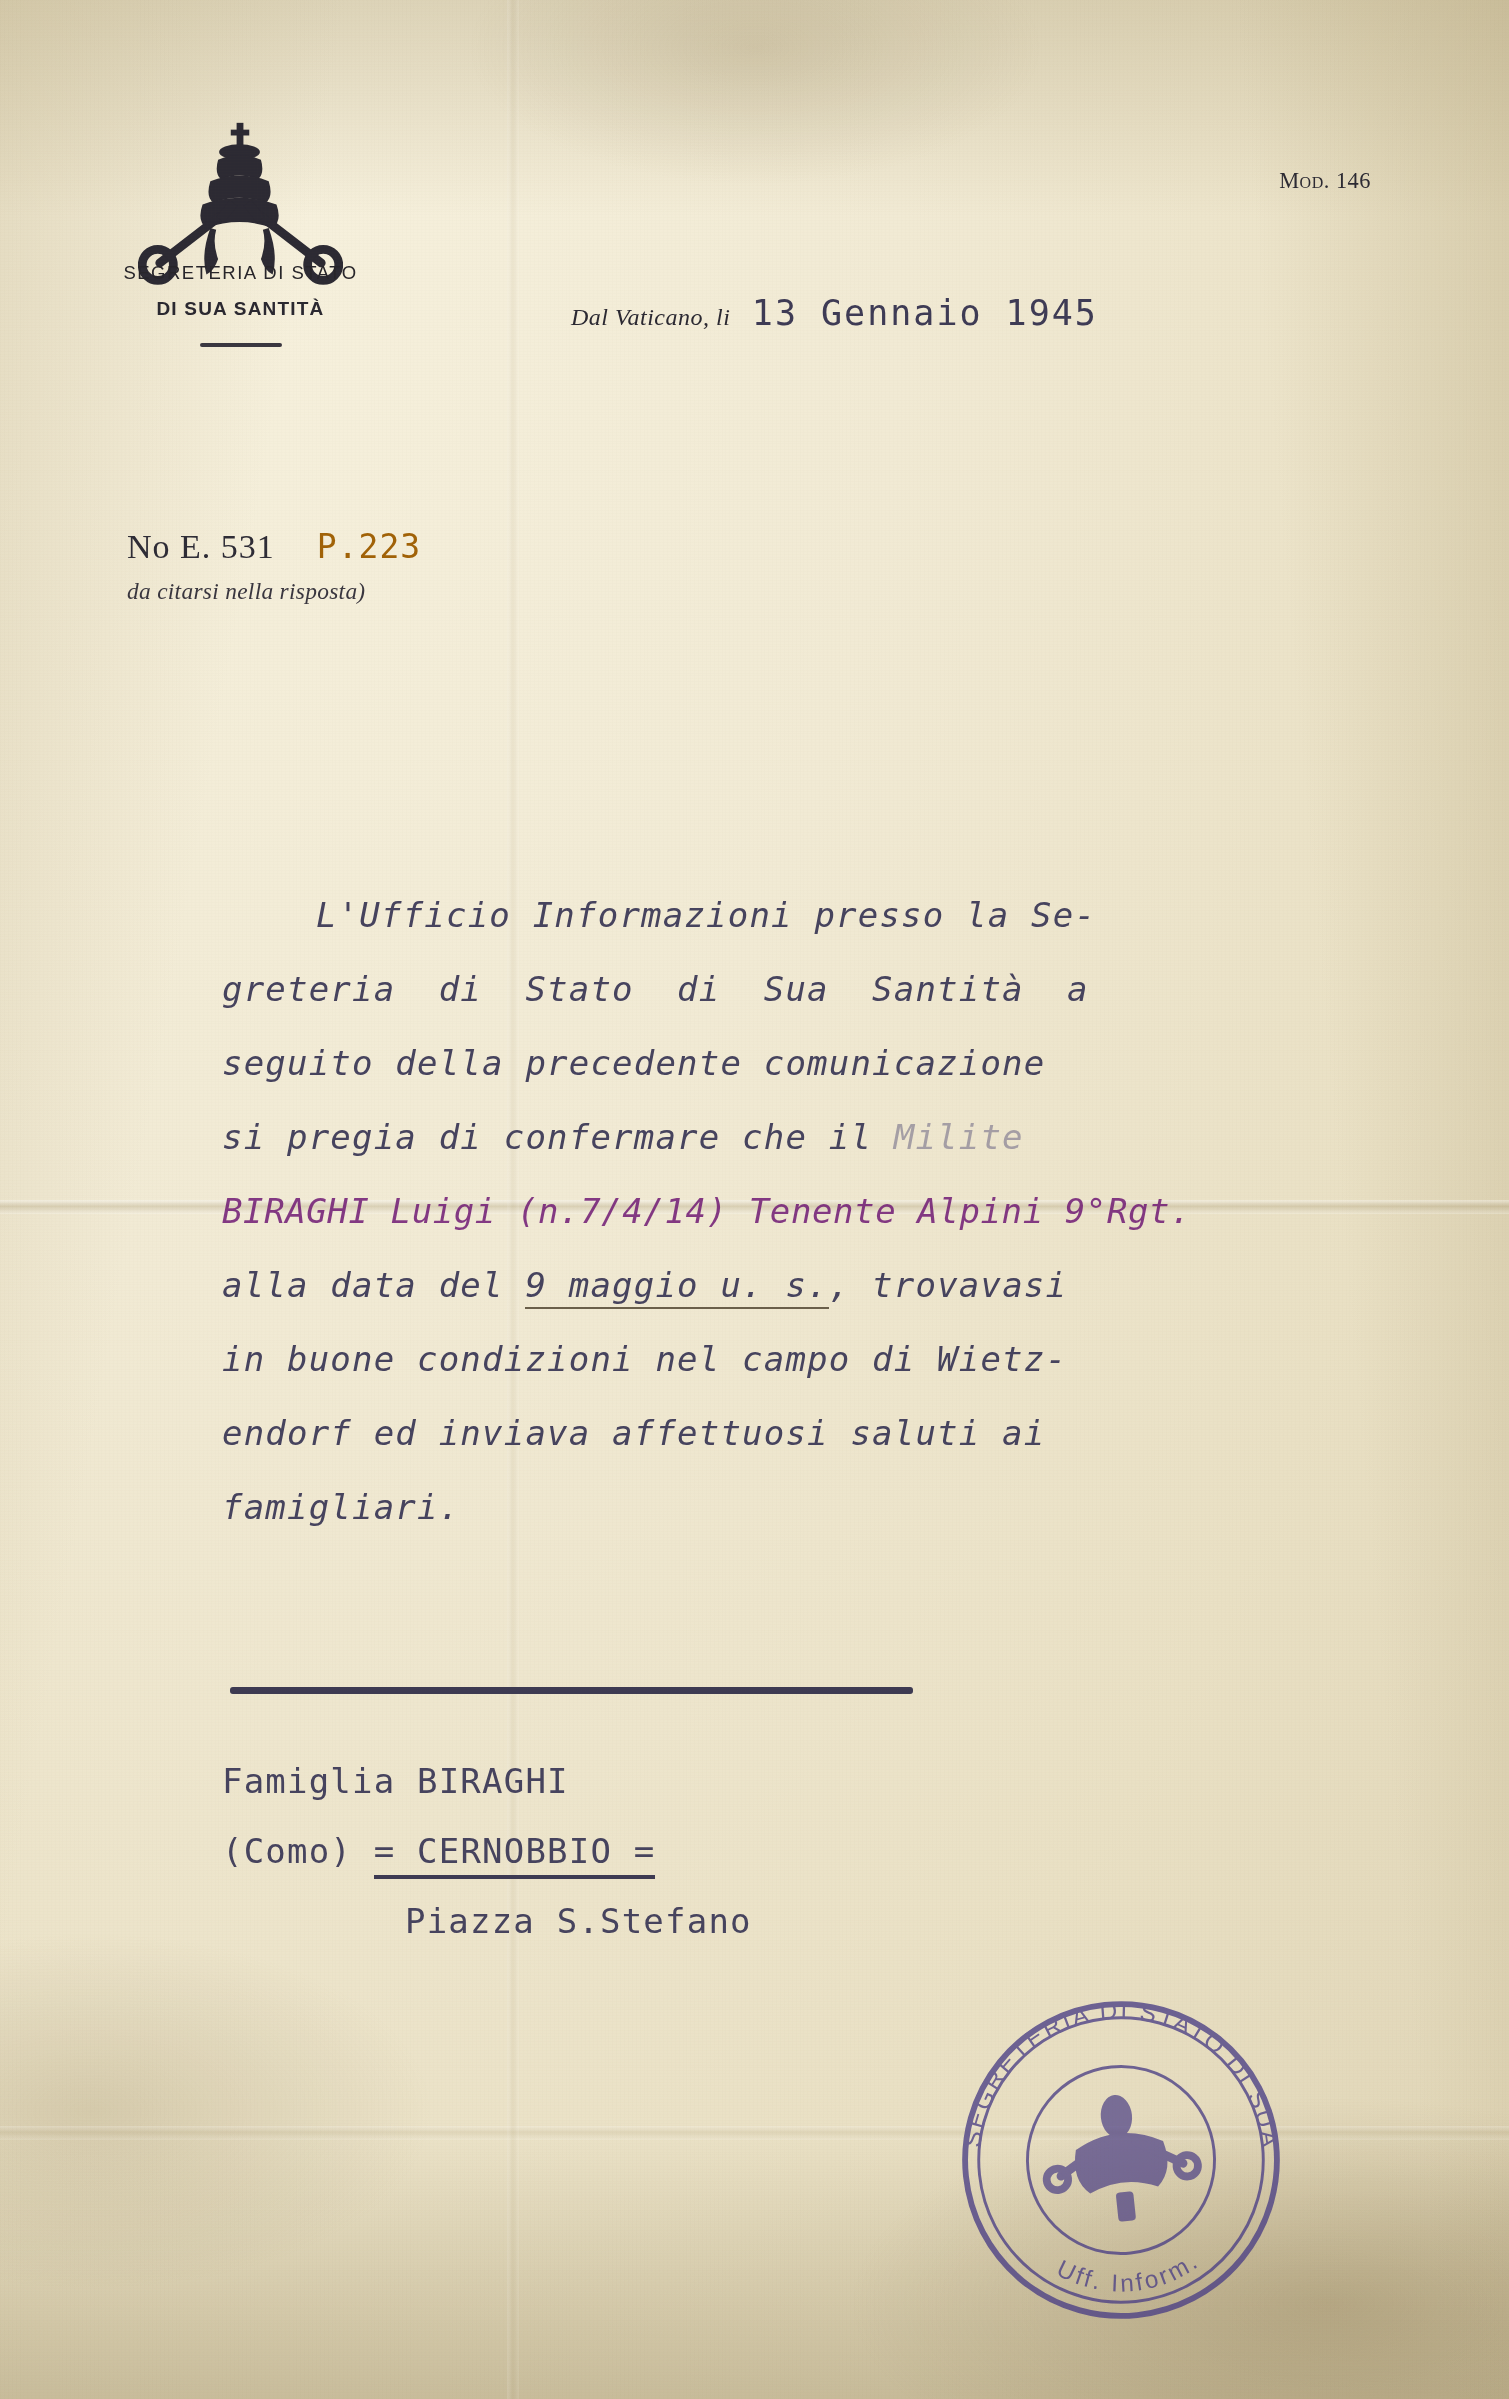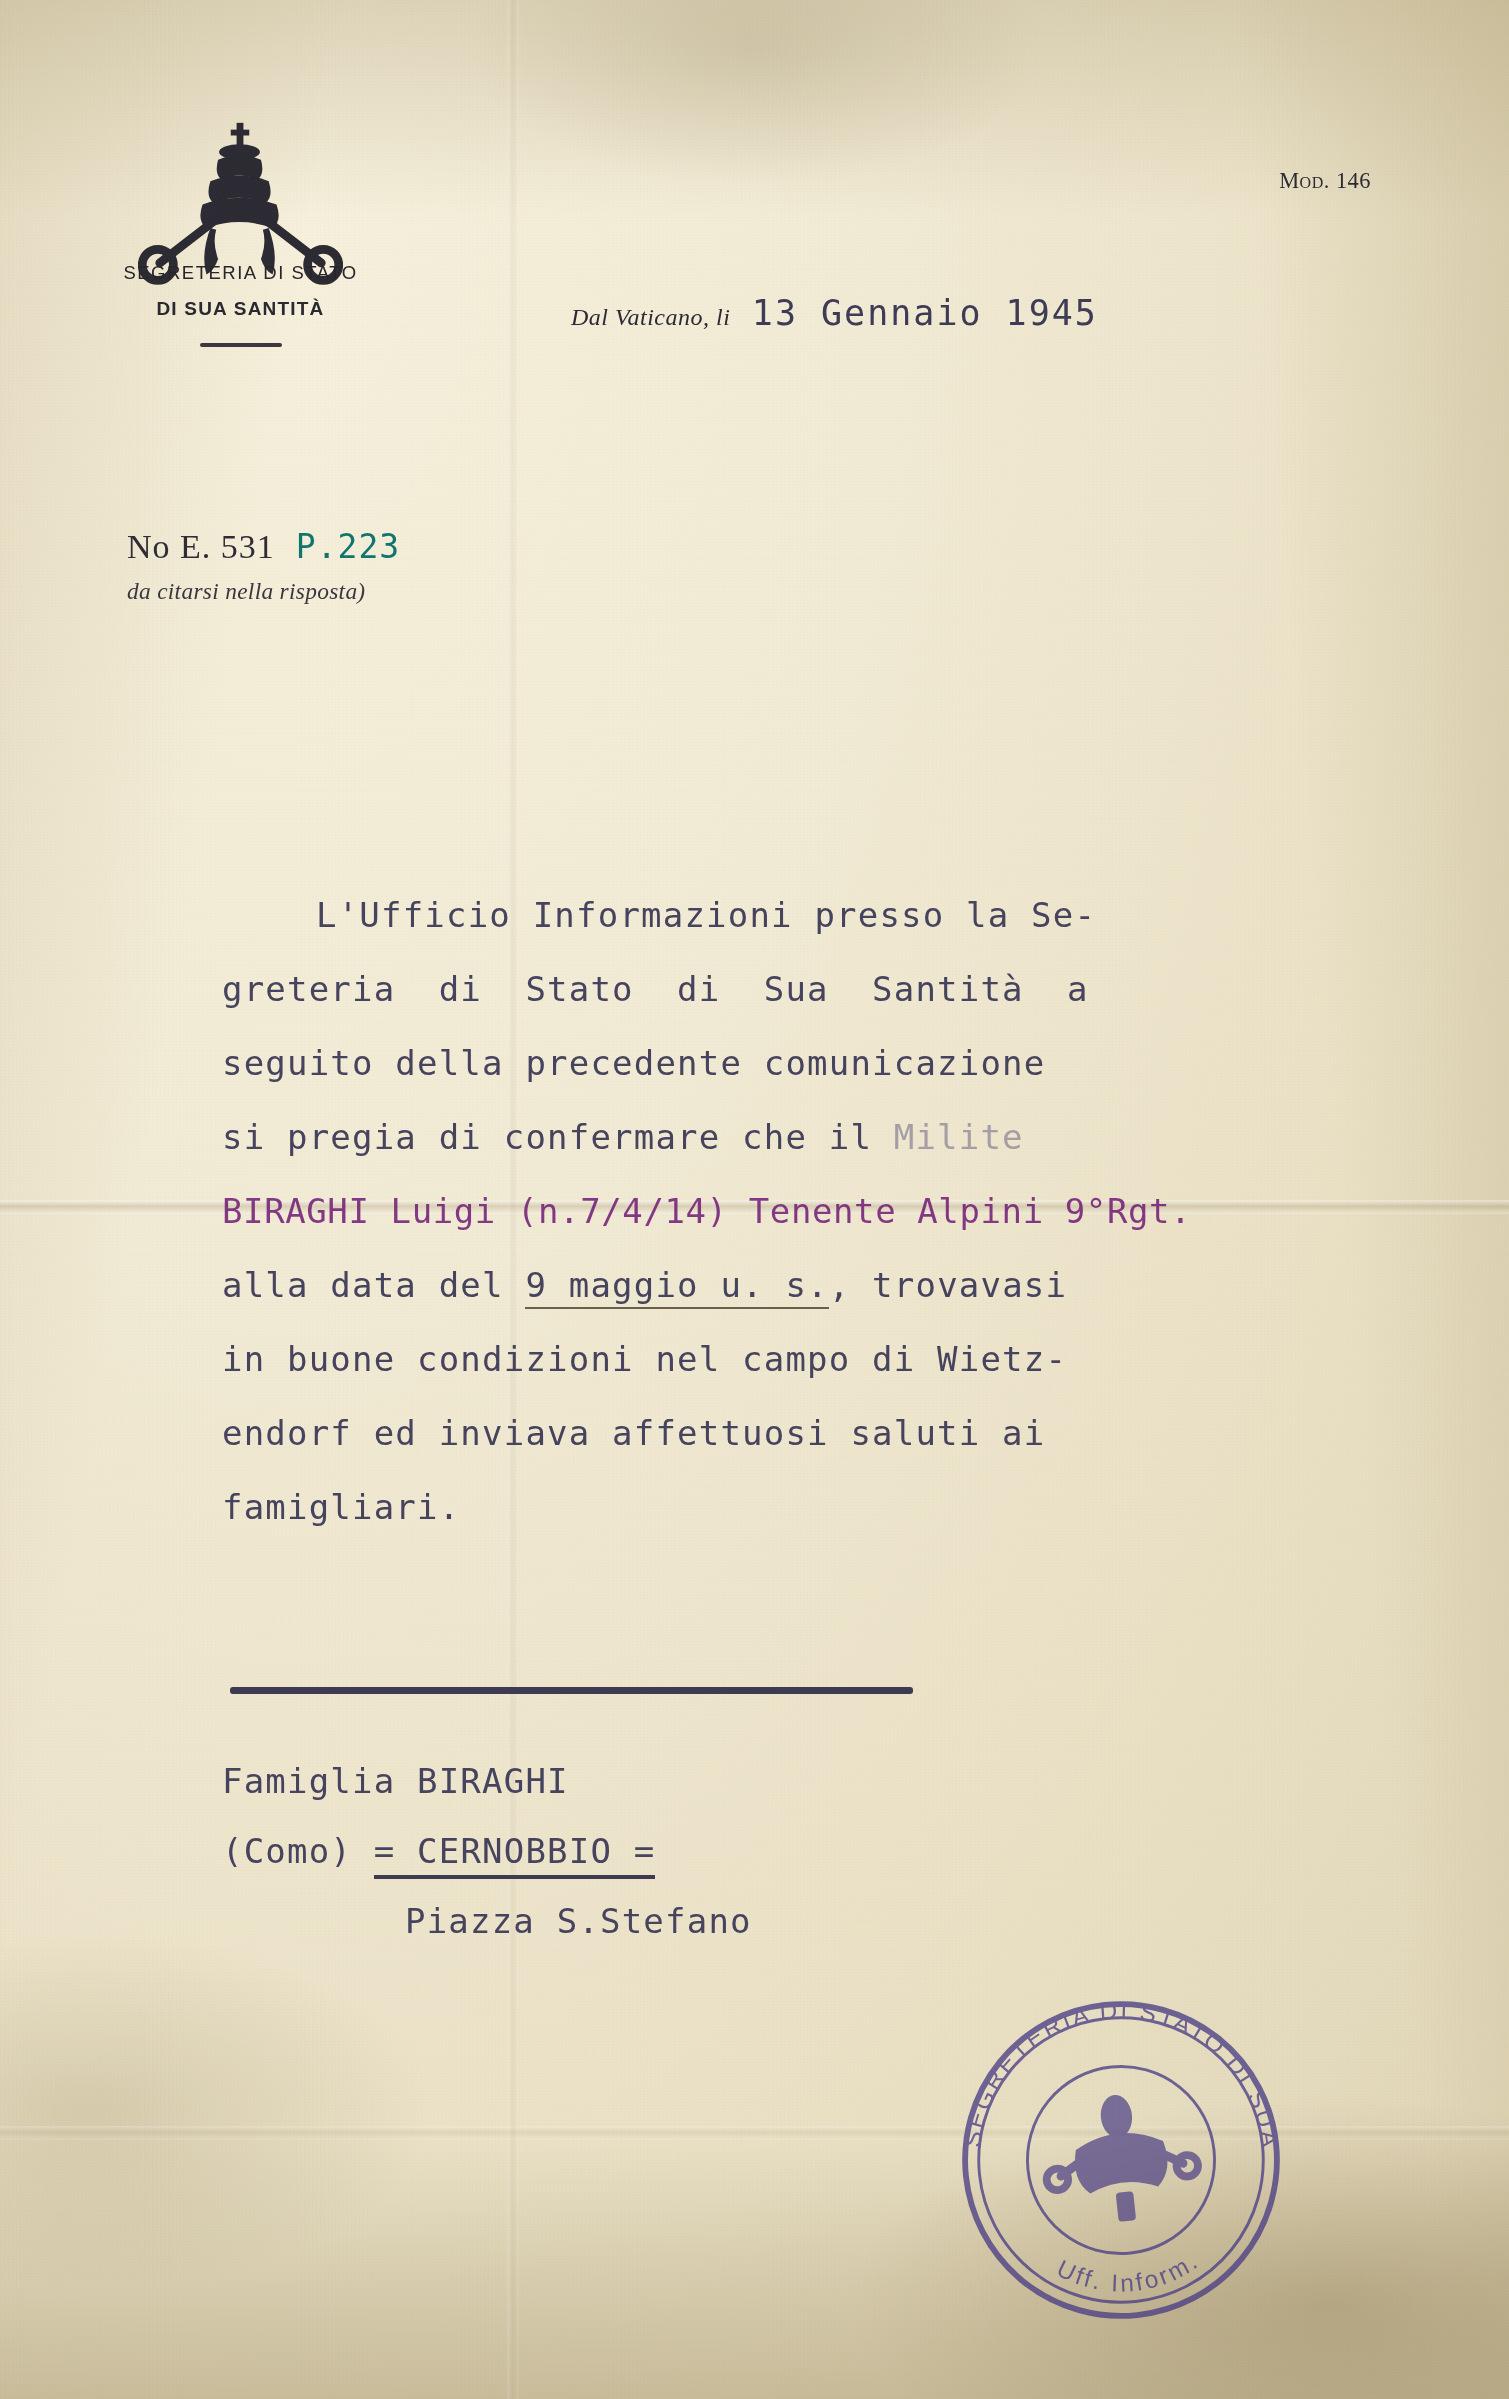--- a/index.html
+++ b/index.html
@@ -139,23 +139,23 @@
   .refblock .ref-main {
     font-family: "Liberation Serif", serif;
     font-size: 34px;
     color: #2e2c36;
     letter-spacing: 1px;
     white-space: nowrap;
   }
   .refblock .ref-typed {
     font-family: "DejaVu Sans Mono", monospace;
     font-size: 33px;
-    color: #0f766e;
+    color: #a16207;
     letter-spacing: 1px;
-    margin-left: 21px;
+    margin-left: 42px;
   }
   .refblock .ref-note {
     font-family: "Liberation Serif", serif;
     font-style: italic;
     font-size: 23.4px;
     color: #39363f;
     margin-top: 11.7px;
     letter-spacing: 0.3px;
   }
 
@@ -164,21 +164,21 @@
     position: absolute;
     left: 222px;
     top: 878px;
     width: 1161px;
     font-family: "DejaVu Sans Mono", monospace;
     font-size: 34px;
     line-height: 74px;
     color: #46435e;
     letter-spacing: 1.2px;
   }
-  .body-block .line { white-space: pre; }
+  .body-block .line { white-space: pre; font-style: italic; }
   .body-block .indent { padding-left: 94px; }
   .faded { color: #8d8798; opacity: .75; }
   .smudge { color: #701a75; opacity: .85; letter-spacing: 0.6px; }
   .underline-pen {
     border-bottom: 2.9px solid #6a5f4a;
     padding-bottom: 2px;
   }
 
   .rule-strong {
     position: absolute;

